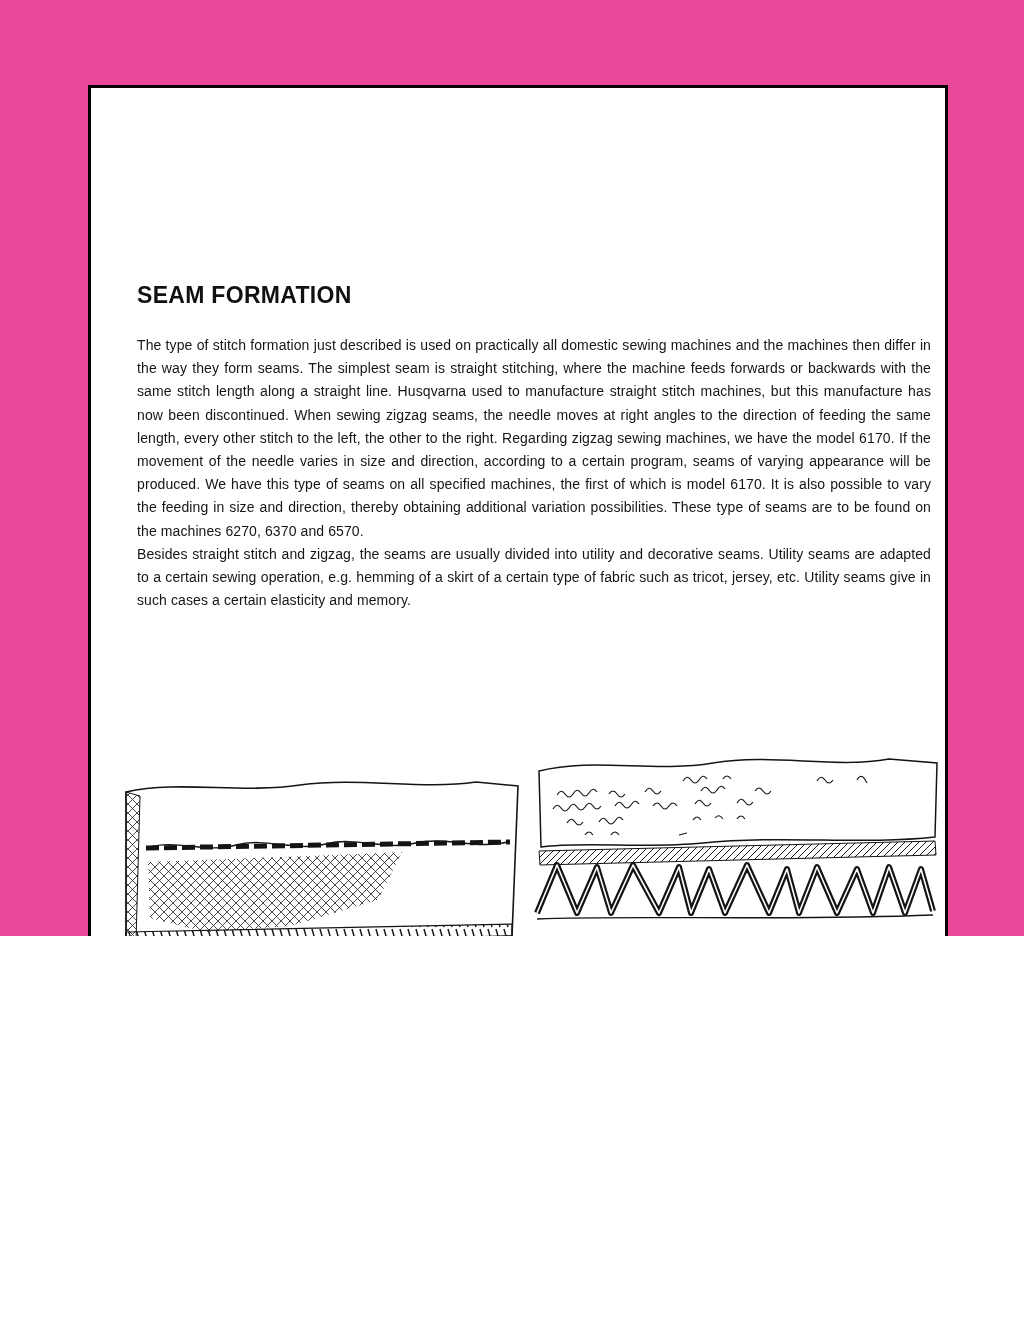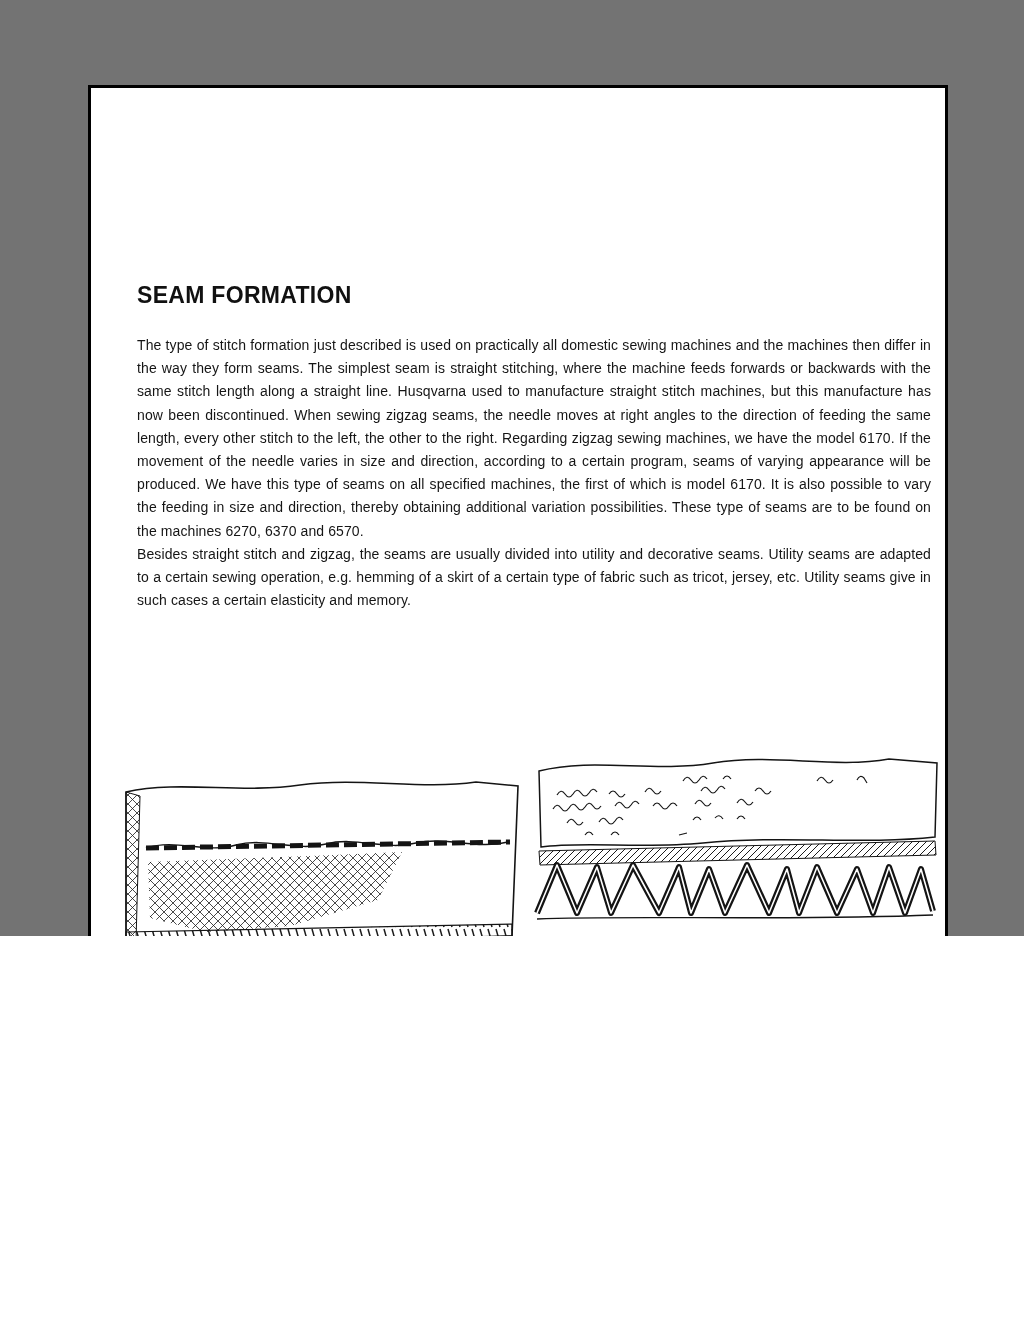--- a/index.html
+++ b/index.html
@@ -1,17 +1,17 @@
 <!DOCTYPE html>
 <html><head>
 <meta charset="utf-8">
 <style>
   html,body{margin:0;padding:0;background:#ffffff;}
   .page{
-    position:relative;width:1024px;height:936px;background:#737373;
+    position:relative;width:1024px;height:936px;background:#ec4899;
     color:#161616;font-family:"Liberation Sans",sans-serif;overflow:hidden;
   }
   .frame{
     position:absolute;left:88px;top:85px;width:860px;height:1165px;
     border:3px solid #000;box-sizing:border-box;background:#fff;
   }
   .title{
     position:absolute;left:137px;top:282px;margin:0;
     font-size:23px;font-weight:700;letter-spacing:0.3px;color:#111;
   }

